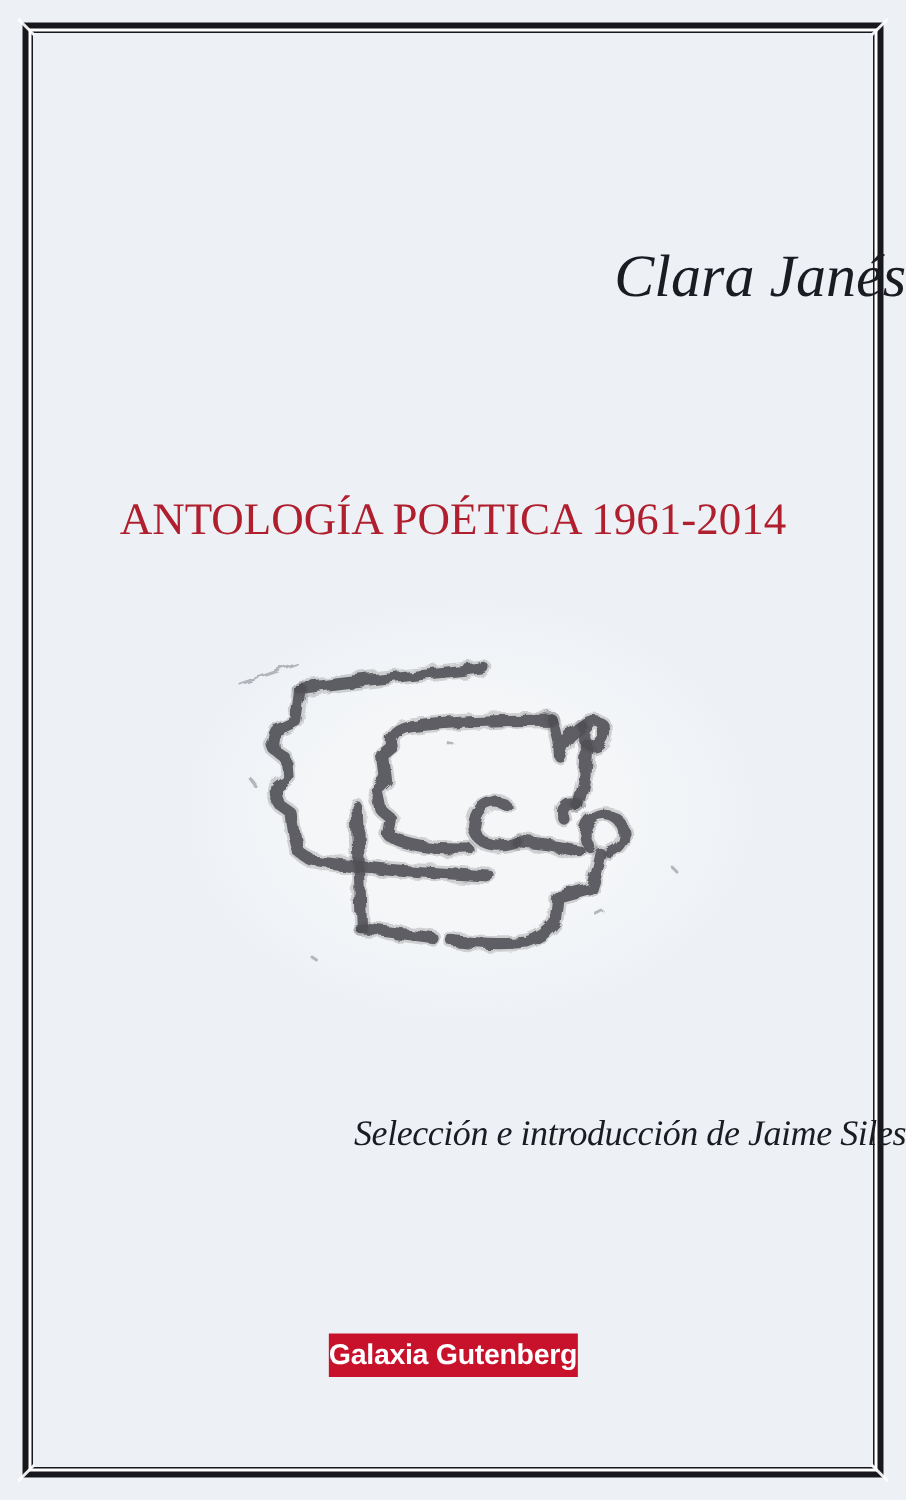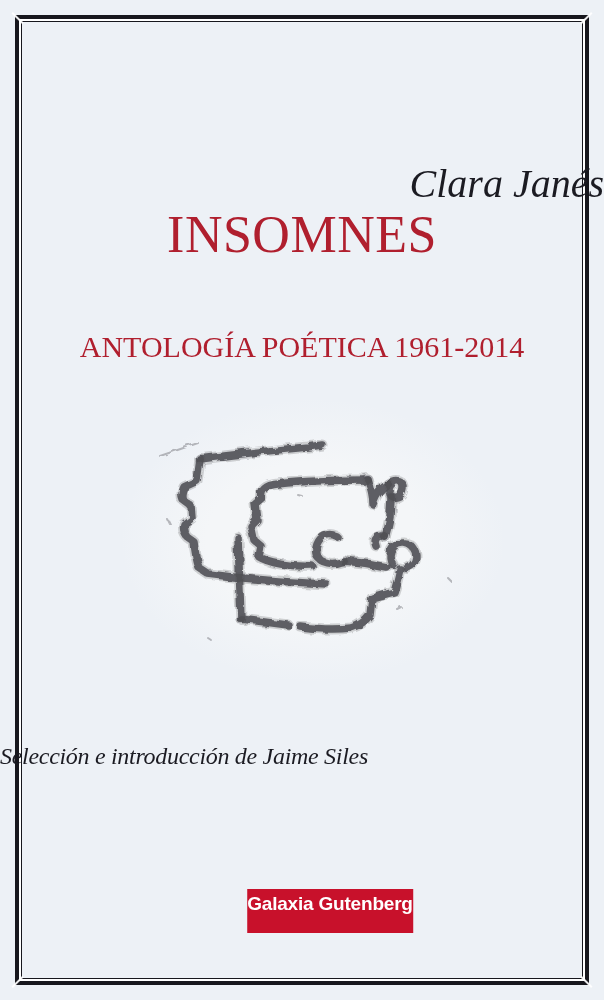--- a/index.html
+++ b/index.html
@@ -71,60 +71,58 @@
   .artwork-wrap{
     position:absolute;left:148px;top:420px;width:330px;height:245px;
   }
   .paper-patch{
     position:absolute;left:-28px;top:-22px;right:-28px;bottom:-18px;
     background:radial-gradient(closest-side, #f4f6f8 55%, rgba(244,246,248,0) 100%);
   }
   .artwork-wrap svg{position:absolute;left:0;top:0;}
   .credit{
     position:absolute;top:740px;left:0;right:0;
-    text-align:left;
+    text-align:right;
     font-style:italic;
     font-size:24px;line-height:32px;
     letter-spacing:-0.3px;
     color:var(--text-dark);
   }
   .publisher{
     position:absolute;top:889px;left:50%;
     transform:translateX(-50%);
     background:var(--publisher-red);
     color:var(--publisher-text);
     font-family:"Liberation Sans", sans-serif;
     font-weight:700;
     font-size:19px;line-height:29px;
-    height:44px;
+    height:29px;
     padding:0 0;
     letter-spacing:-0.2px;
     white-space:nowrap;
-    margin-left:28px;
   }
 </style>
 </head>
 <body>
 
 <div class="page">
 
   <div class="frame-outer">
     <div class="frame-inner"></div>
   </div>
   <div class="mitre tl"></div>
   <div class="mitre tr"></div>
   <div class="mitre bl"></div>
   <div class="mitre br"></div>
 
   <div class="content">
 
     <div class="author">Clara Janés</div>
 
     <div class="title">
-      <div>INSOMNES</div>
     </div>
 
     <div class="subtitle">ANTOLOGÍA POÉTICA 1961-2014</div>
 
     <div class="artwork-wrap">
       <div class="paper-patch"></div>
       <svg width="330" height="245" viewBox="0 0 330 245" aria-hidden="true">
         <defs>
           <filter id="rough" x="-10%" y="-10%" width="120%" height="120%">
             <feTurbulence type="fractalNoise" baseFrequency="0.09" numOctaves="2" result="n"></feTurbulence>

